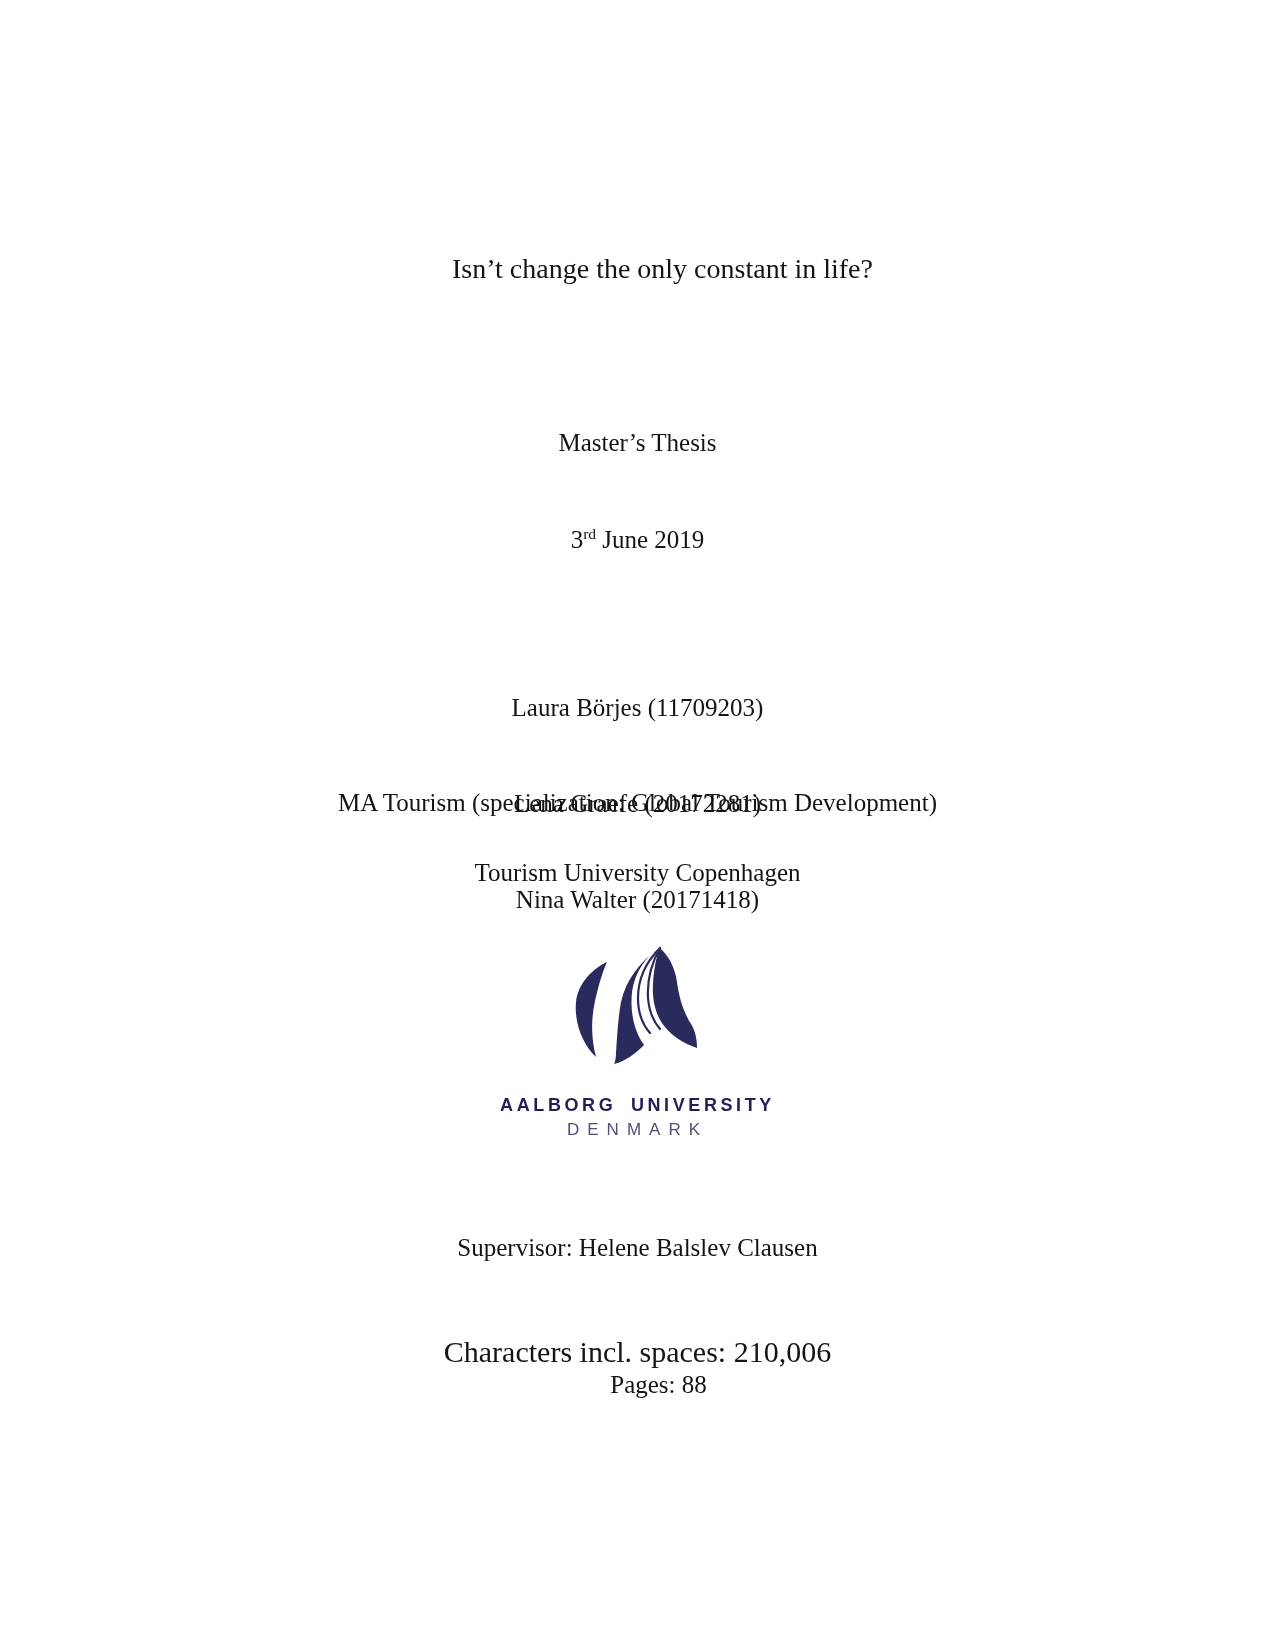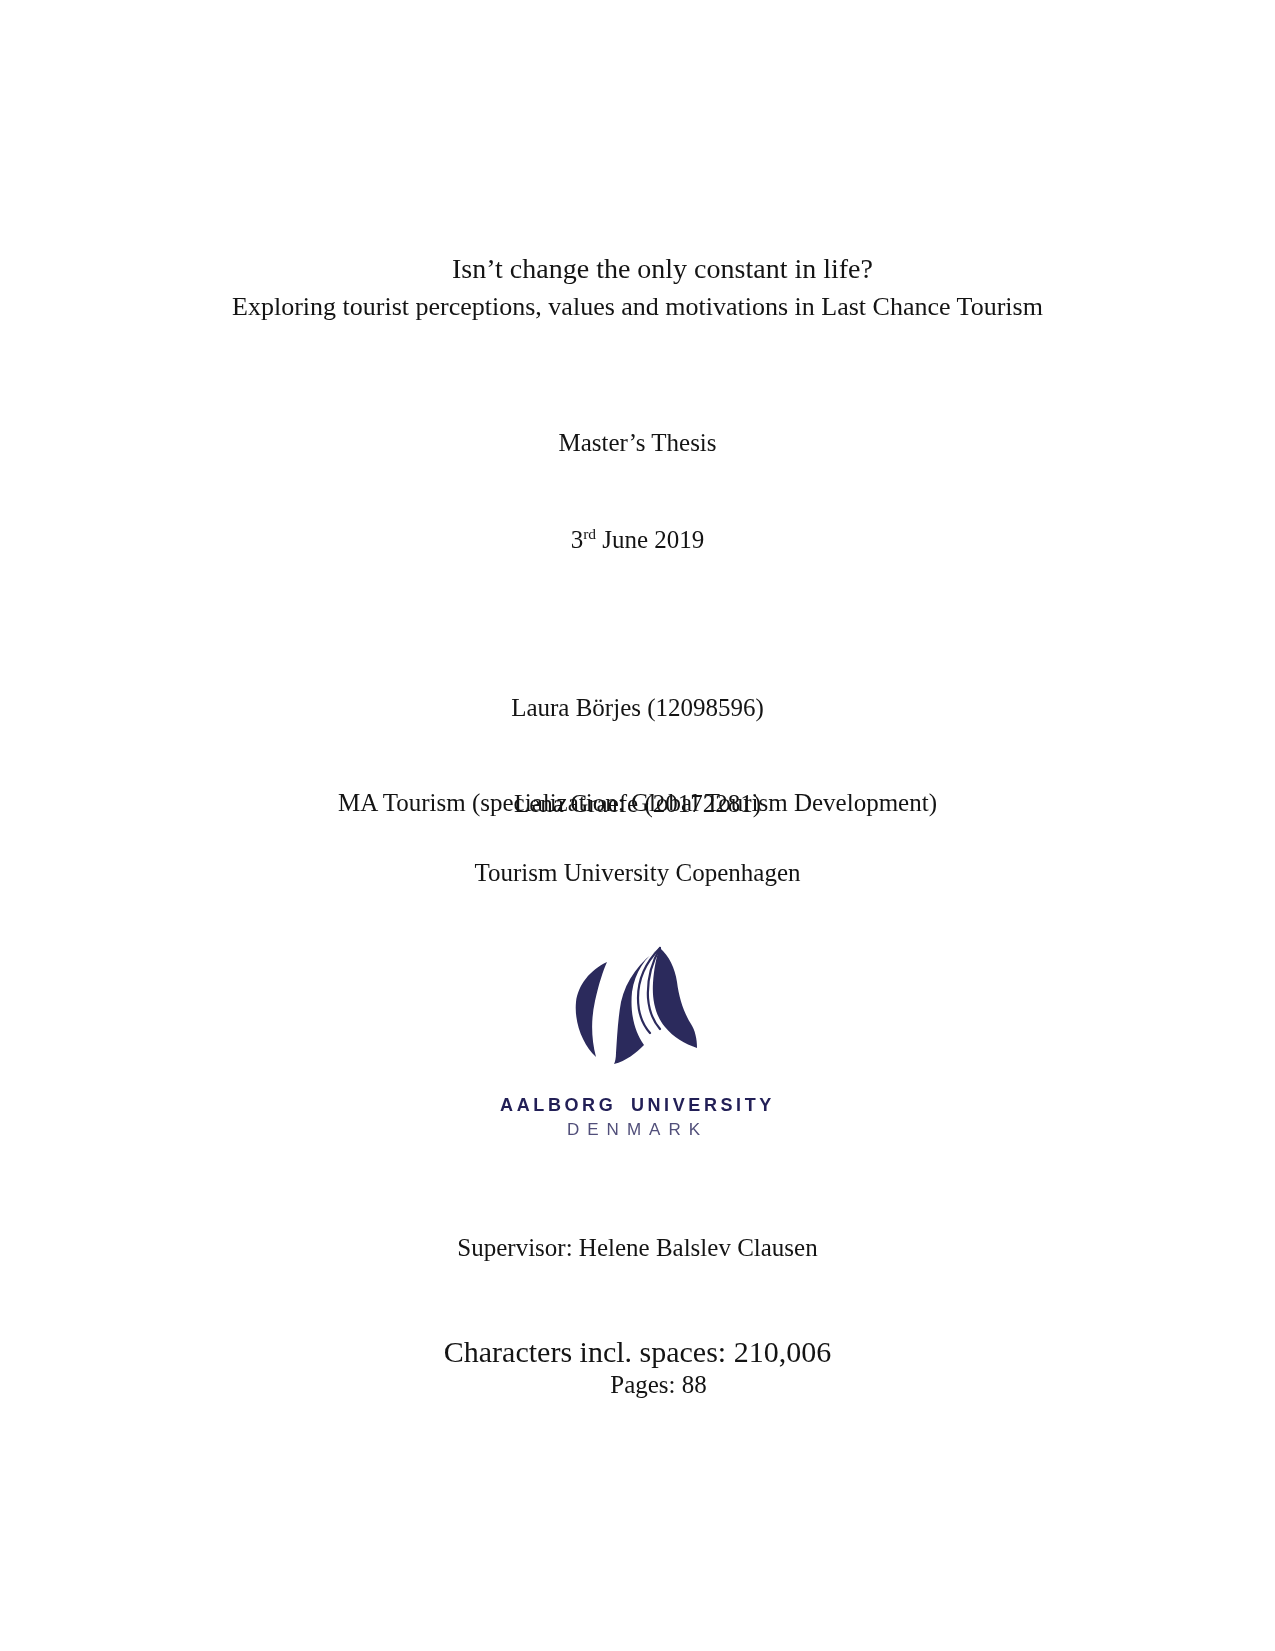--- a/index.html
+++ b/index.html
@@ -56,28 +56,28 @@
   .supervisor   { top: 1234px; font-size: 25px; }
   .characters   { top: 1335px; font-size: 30px; }
   .pages        { top: 1371px; font-size: 25px; margin-left: 21px; }
 </style>
 </head>
 <body>
 
 <div class="page">
 
   <div class="tline title">Isn’t change the only constant in life?</div>
-  <div class="tline subtitle">Exploring tourist perceptions, values and motivations in Last Chance Tourism</div>
   <div class="tline thesis-type">Master’s Thesis</div>
 
   <div class="tline date"><span>3</span><sup>rd</sup><span> June 2019</span></div>
 
   <div class="tline authors">
-    <div>Laura Börjes (12098596)</div>
+    <div>Laura Börjes (11709203)</div>
     <div>Lena Graefe (20172281)</div>
+    <div>Nina Walter (20171418)</div>
   </div>
 
   <div class="tline program">MA Tourism (specialization: Global Tourism Development)</div>
   <div class="tline institution">Tourism University Copenhagen</div>
 
   <svg class="logo-mark" viewBox="0 0 125 128" xmlns="http://www.w3.org/2000/svg" aria-hidden="true">
 
     <path d="M 33,21 C 16,29 4,44 2,61 C 0,82 9,104 22,116 C 17,97 17,78 21,60 C 25,42 29,30 33,21 Z" fill="#2b2a5c"></path>
 
     <path d="M 86,7 C 66,20 52,39 47,61 C 44,77 43,97 42,112 C 42,117 41,121 40,123 C 52,120 62,112 70,104 C 60,90 56,71 58,51 C 61,31 71,16 86,7 Z" fill="#2b2a5c"></path>

